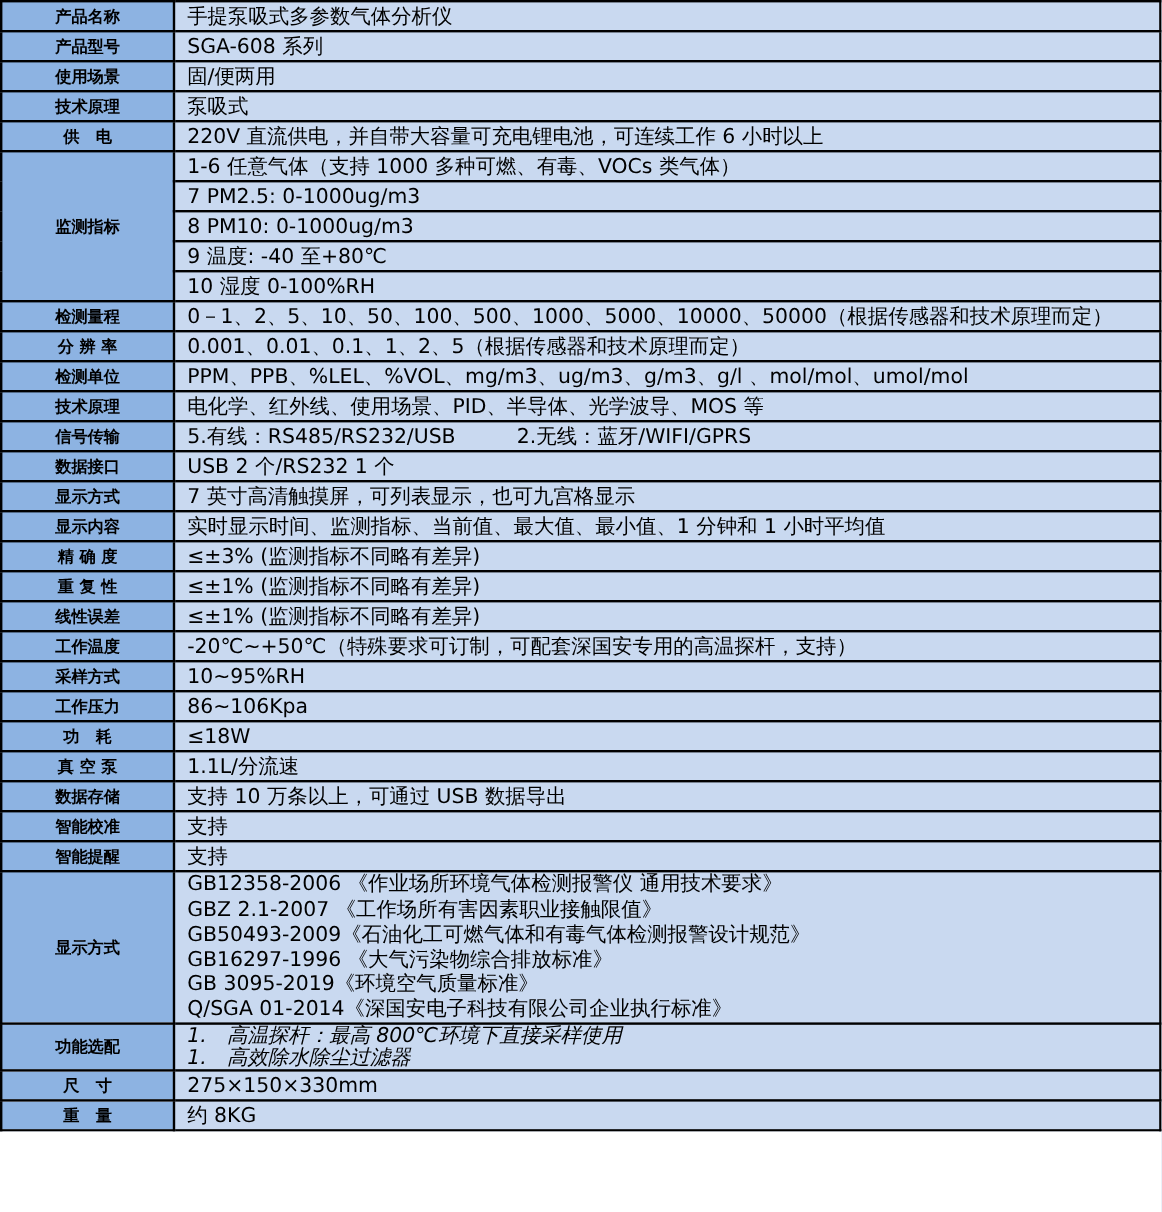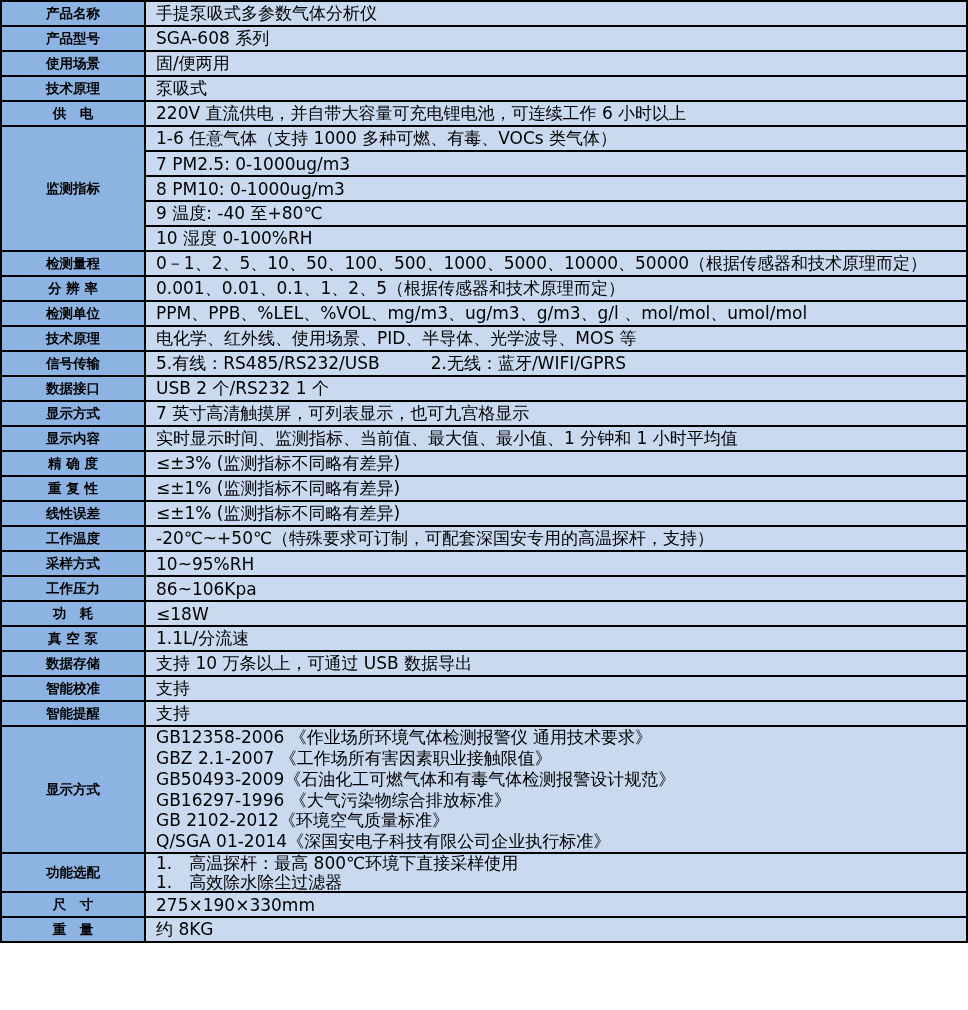--- a/index.html
+++ b/index.html
@@ -26,21 +26,21 @@
     background:#C9D9F0;
     font-size:17px;
     padding:0 10px;
     text-align:left;
   }
   tr.r{height:25px;}
   tr.ref-r{height:127px;}
   tr.opt-r{height:38px;}
   td.multiline{white-space:normal;padding:3px 10px;margin-left:24px;}
   td.multiline div{line-height:20.7px;white-space:nowrap;}
-  td.opt div{line-height:18.5px;white-space:nowrap;}
+  td.opt div{line-height:18.5px;white-space:nowrap;font-style:italic;}
 </style>
 </head>
 <body>
 
 <table class="spec">
   <tbody>
     <tr class="r">
       <th>产品名称</th>
       <td>手提泵吸式多参数气体分析仪</td>
     </tr>
@@ -155,35 +155,35 @@
       <td>支持</td>
     </tr>
 
     <tr class="ref-r">
       <th>显示方式</th>
       <td class="multiline">
         <div>GB12358-2006 《作业场所环境气体检测报警仪 通用技术要求》</div>
         <div>GBZ 2.1-2007 《工作场所有害因素职业接触限值》</div>
         <div>GB50493-2009《石油化工可燃气体和有毒气体检测报警设计规范》</div>
         <div>GB16297-1996 《大气污染物综合排放标准》</div>
-        <div>GB 2102-2012《环境空气质量标准》</div>
+        <div>GB 3095-2019《环境空气质量标准》</div>
         <div>Q/SGA 01-2014《深国安电子科技有限公司企业执行标准》</div>
       </td>
     </tr>
 
     <tr class="opt-r">
       <th>功能选配</th>
       <td class="multiline opt">
         <div>1.　高温探杆：最高 800℃环境下直接采样使用</div>
         <div>1.　高效除水除尘过滤器</div>
       </td>
     </tr>
 
     <tr class="r">
       <th>尺　寸</th>
-      <td>275×190×330mm</td>
+      <td>275×150×330mm</td>
     </tr>
     <tr class="r">
       <th>重　量</th>
       <td>约 8KG</td>
     </tr>
   </tbody>
 </table>
 
 </body></html>

